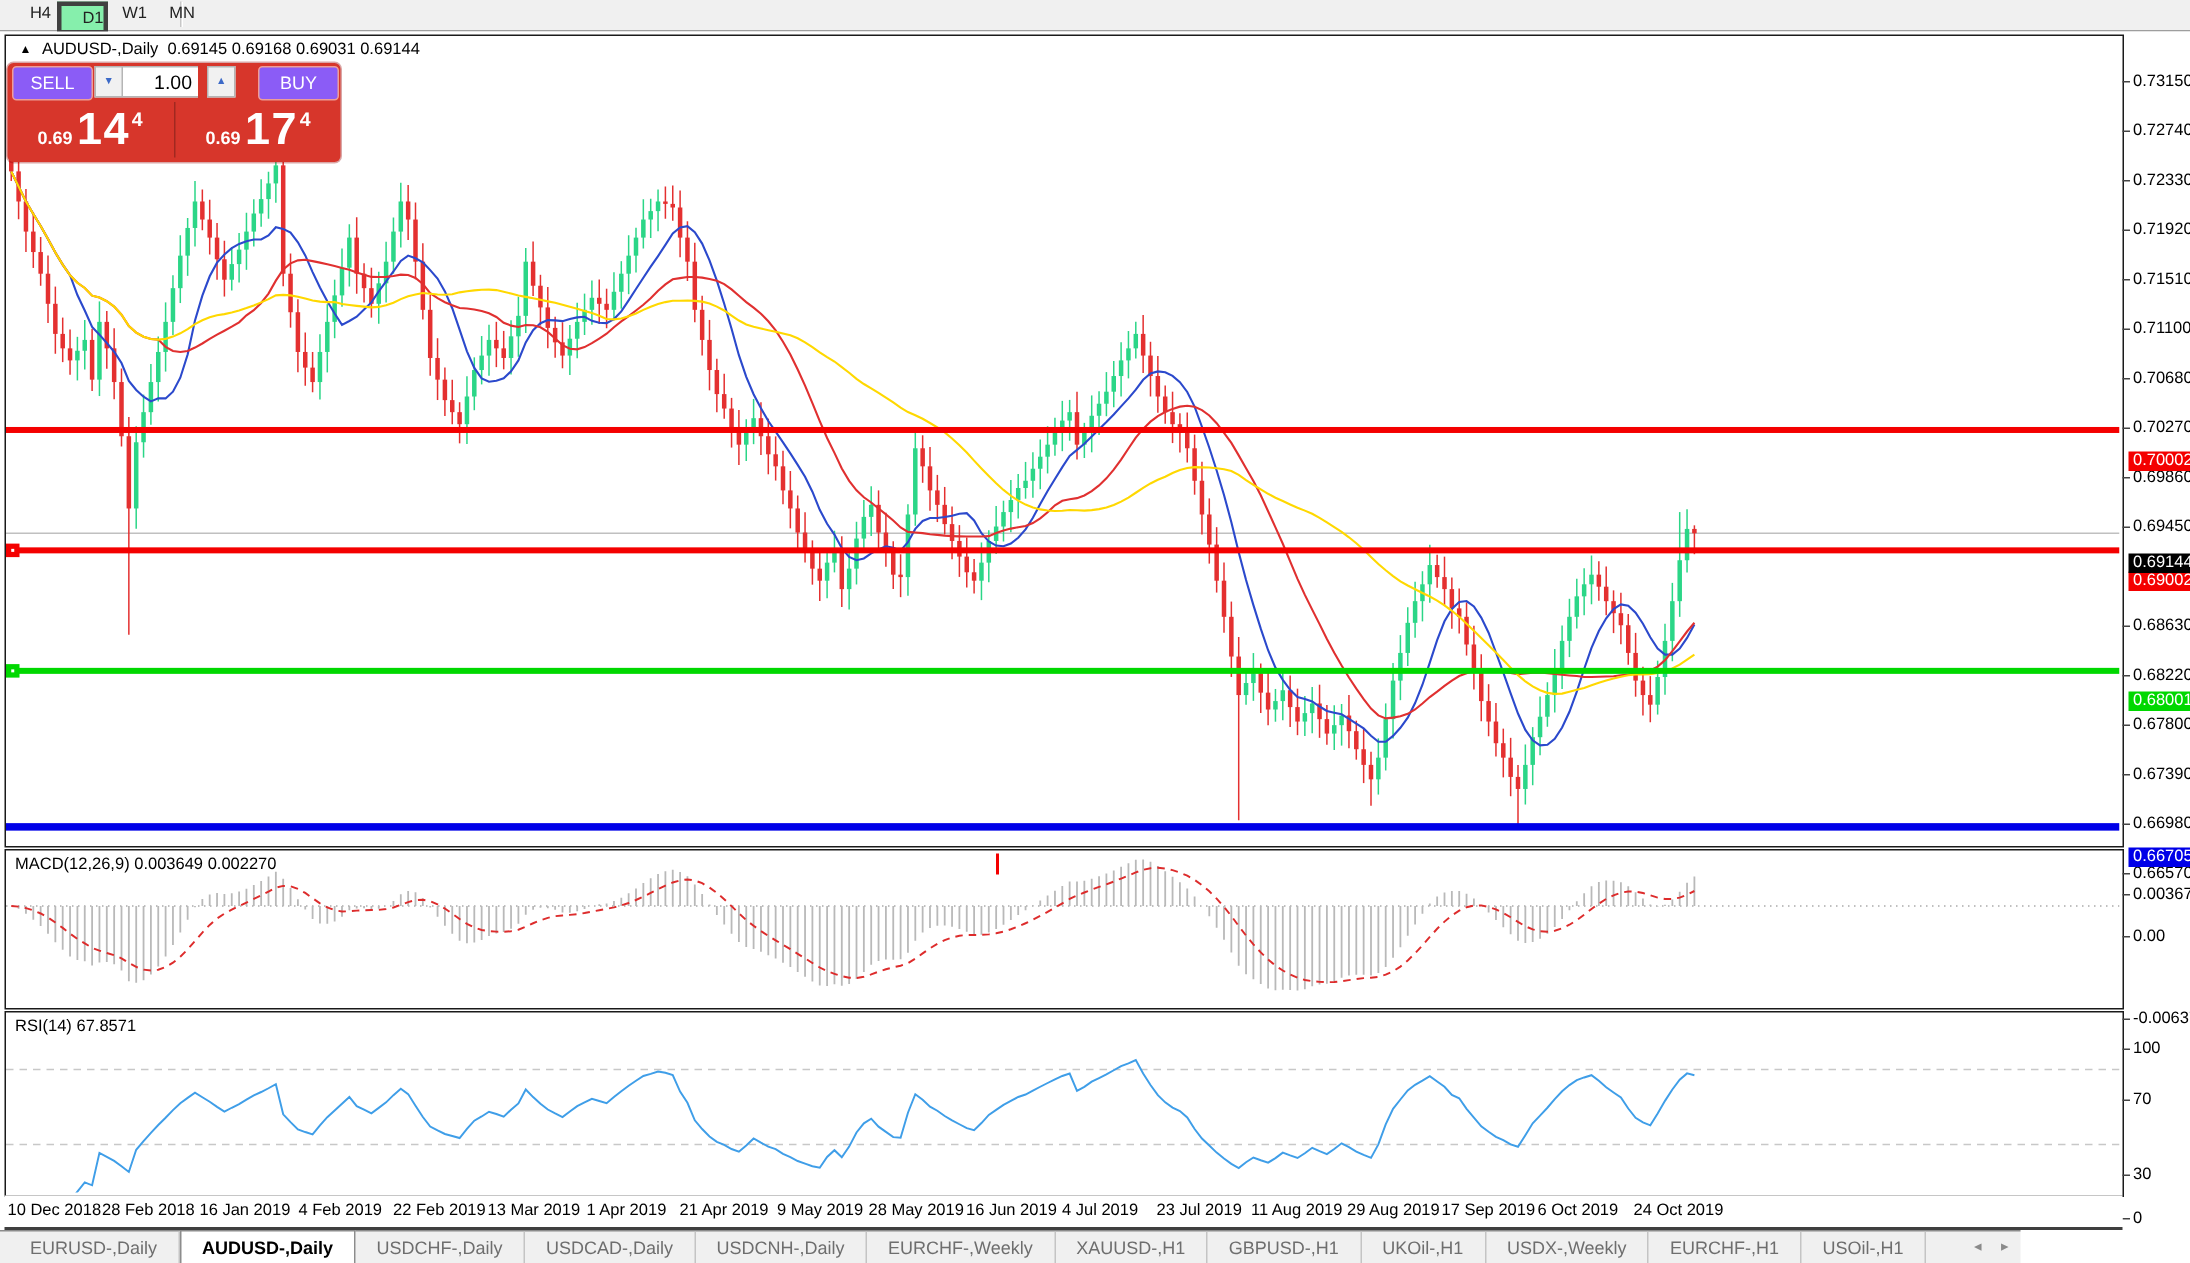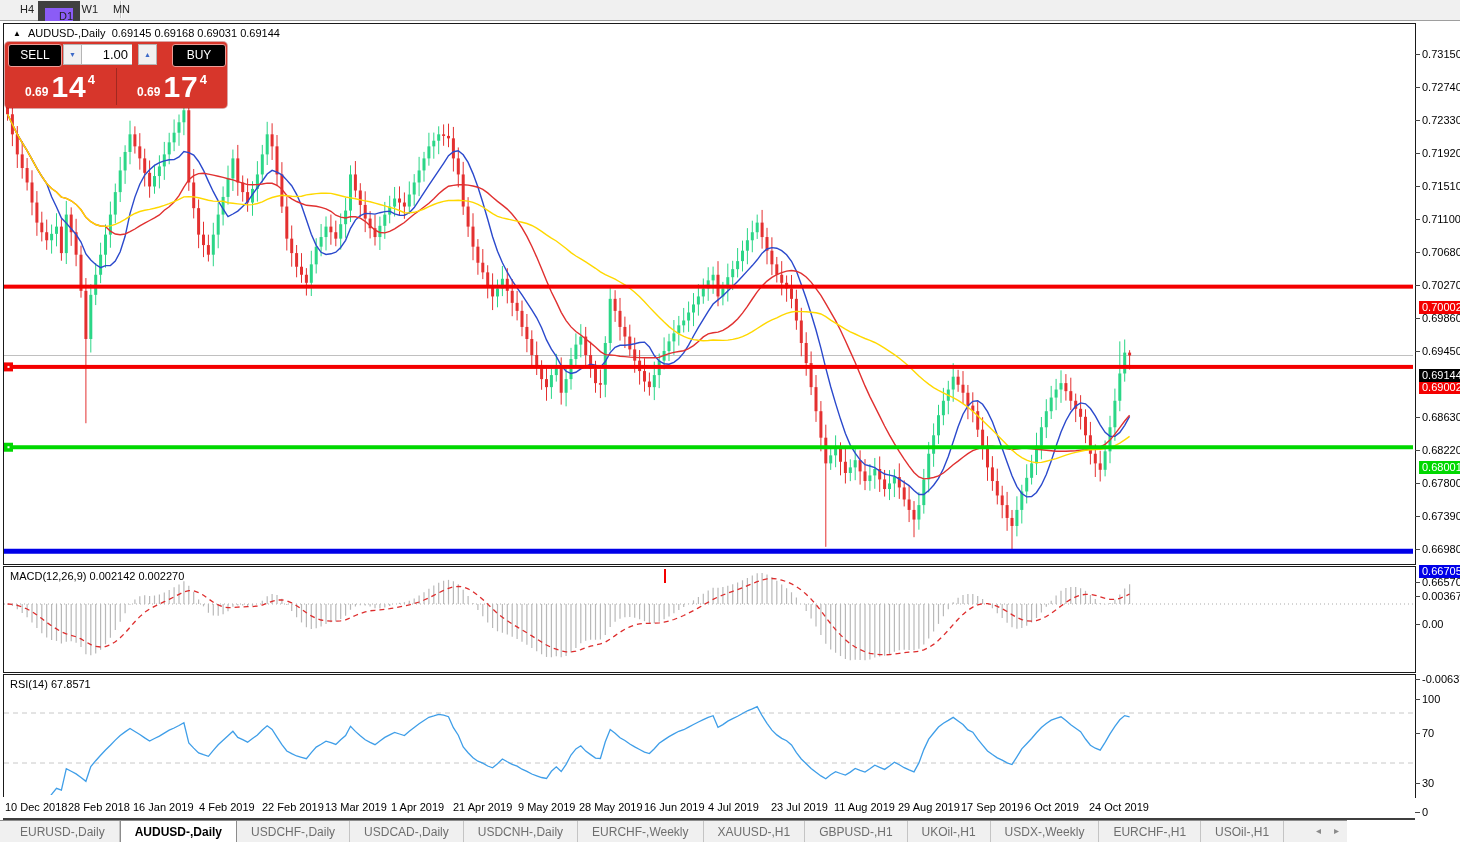--- a/index.html
+++ b/index.html
@@ -1,33 +1,33 @@
 <!DOCTYPE html>
 <html><head>
 <meta charset="utf-8">
 <style>
   html,body{margin:0;padding:0;background:#fff;font-family:"Liberation Sans",sans-serif;}
   #screen{position:relative;width:1460px;height:842px;overflow:hidden;background:#fff;-webkit-font-smoothing:antialiased;}
   
   #toolbar{position:absolute;left:0;top:0;width:1460px;height:20px;background:#f0f0f0;border-bottom:1px solid #9e9e9e;}
   .tf-btn{position:absolute;top:1px;height:16px;width:28px;line-height:16px;text-align:right;font-size:11px;color:#222;cursor:default;}
-  .tf-btn.active{background:#8b5cf6;border:7px solid #404040;}
+  .tf-btn.active{background:#86efac;border:3px solid #404040;}
   #tb-sep{position:absolute;left:120px;top:1px;height:17px;width:1px;background:#c7c7c7;border-right:1px solid #fff;}
   
   #client{position:absolute;left:0;top:21px;width:1460px;height:799px;background:#fff;}
   .panel{position:absolute;left:3px;width:1411px;border:1px solid #1a1a1a;background:#fff;}
   #panel-main{top:2px;height:540px;}
   #panel-macd{top:545px;height:105px;}
   #panel-rsi{top:653px;height:122px;}
   .panel svg{position:absolute;left:0;top:0;}
   
   #chart-title{position:absolute;left:13px;top:6px;font-size:11px;color:#000;white-space:pre;z-index:30;}
   #chart-title .tri{font-size:8px;vertical-align:1px;margin-right:7px;}
   #oneclick{position:absolute;left:5px;top:21px;width:222px;height:66px;background:#d7362b;border-radius:4px;z-index:40;box-shadow:0 0 0 1px rgba(150,0,0,.35);}
-  .oc-btn{position:absolute;top:2px;width:52px;height:21px;background:#000000;border:1px solid #ee9d97;border-radius:3px;color:#fff;font-size:12px;text-align:center;line-height:20px;}
+  .oc-btn{position:absolute;top:2px;width:52px;height:21px;background:#8b5cf6;border:1px solid #ee9d97;border-radius:3px;color:#fff;font-size:12px;text-align:center;line-height:20px;}
   #oc-sell{left:3px;} #oc-buy{left:167px;}
   .oc-spin{position:absolute;top:2px;width:19px;height:21px;background:#f1f1f1;border:1px solid #b5b5b5;box-sizing:border-box;font-size:7px;color:#3c6ac8;text-align:center;line-height:19px;}
   #oc-down{left:58px;} #oc-up{left:133px;}
   #oc-vol{position:absolute;left:77px;top:2px;width:50px;height:21px;border:1px solid #b5b5b5;border-left:none;border-right:none;box-sizing:border-box;background:#fff;font-size:13px;text-align:right;padding-right:4px;font-family:"Liberation Sans",sans-serif;}
   .oc-half{position:absolute;top:25px;width:110px;height:39px;color:#fff;display:flex;align-items:center;justify-content:center;}
   #oc-bid{left:0;} #oc-ask{left:112px;}
   #oc-div{position:absolute;left:111px;top:26px;width:1px;height:37px;background:rgba(0,0,0,.25);}
   .oc-small{font-size:12px;font-weight:bold;margin-right:3px;margin-top:10px;}
   .oc-big{font-size:30px;font-weight:bold;letter-spacing:1px;text-align:right;}
   .oc-sup{font-size:13px;font-weight:bold;margin-top:-14px;margin-left:1px;}
@@ -555,21 +555,21 @@
           <rect x="0" y="338.4052969502414" width="9" height="9" fill="#f40000"></rect>
           <rect x="3.5" y="341.9052969502414" width="2" height="2" fill="#fff"></rect>
           <rect x="0" y="421.2423756019265" width="1409" height="4" fill="#00d800"></rect>
           <rect x="0" y="418.7423756019265" width="9" height="9" fill="#00d800"></rect>
           <rect x="3.5" y="422.2423756019265" width="2" height="2" fill="#fff"></rect>
           <rect x="0" y="524.755216693419" width="1409" height="5" fill="#0000e8"></rect>
         </svg>
       </div>
 
     <div id="panel-macd" class="panel">
-      <div class="ind-label"><span>MACD(12,26,9)</span> <span>0.002142</span> <span>0.002270</span></div>
+      <div class="ind-label"><span>MACD(12,26,9)</span> <span>0.003649</span> <span>0.002270</span></div>
     <svg width="1409" height="103" viewBox="0 0 1409 103">
           <line x1="0" y1="37" x2="1409" y2="37" stroke="#aaa" stroke-width="1" stroke-dasharray="1 3"></line>
           <line x1="3.5" y1="37" x2="3.5" y2="37" stroke="#b9b9b9" stroke-width="1.2"></line>
           <line x1="8.4" y1="37" x2="8.4" y2="38.89041067017575" stroke="#b9b9b9" stroke-width="1.2"></line>
           <line x1="13.3" y1="37" x2="13.3" y2="42.24036917971648" stroke="#b9b9b9" stroke-width="1.2"></line>
           <line x1="18.200000000000003" y1="37" x2="18.200000000000003" y2="46.0907404964181" stroke="#b9b9b9" stroke-width="1.2"></line>
           <line x1="23.1" y1="37" x2="23.1" y2="50.364910680675" stroke="#b9b9b9" stroke-width="1.2"></line>
           <line x1="28" y1="37" x2="28" y2="55.451723510245685" stroke="#b9b9b9" stroke-width="1.2"></line>
           <line x1="32.900000000000006" y1="37" x2="32.900000000000006" y2="61.117252796065245" stroke="#b9b9b9" stroke-width="1.2"></line>
           <line x1="37.800000000000004" y1="37" x2="37.800000000000004" y2="66.18861442605731" stroke="#b9b9b9" stroke-width="1.2"></line>

